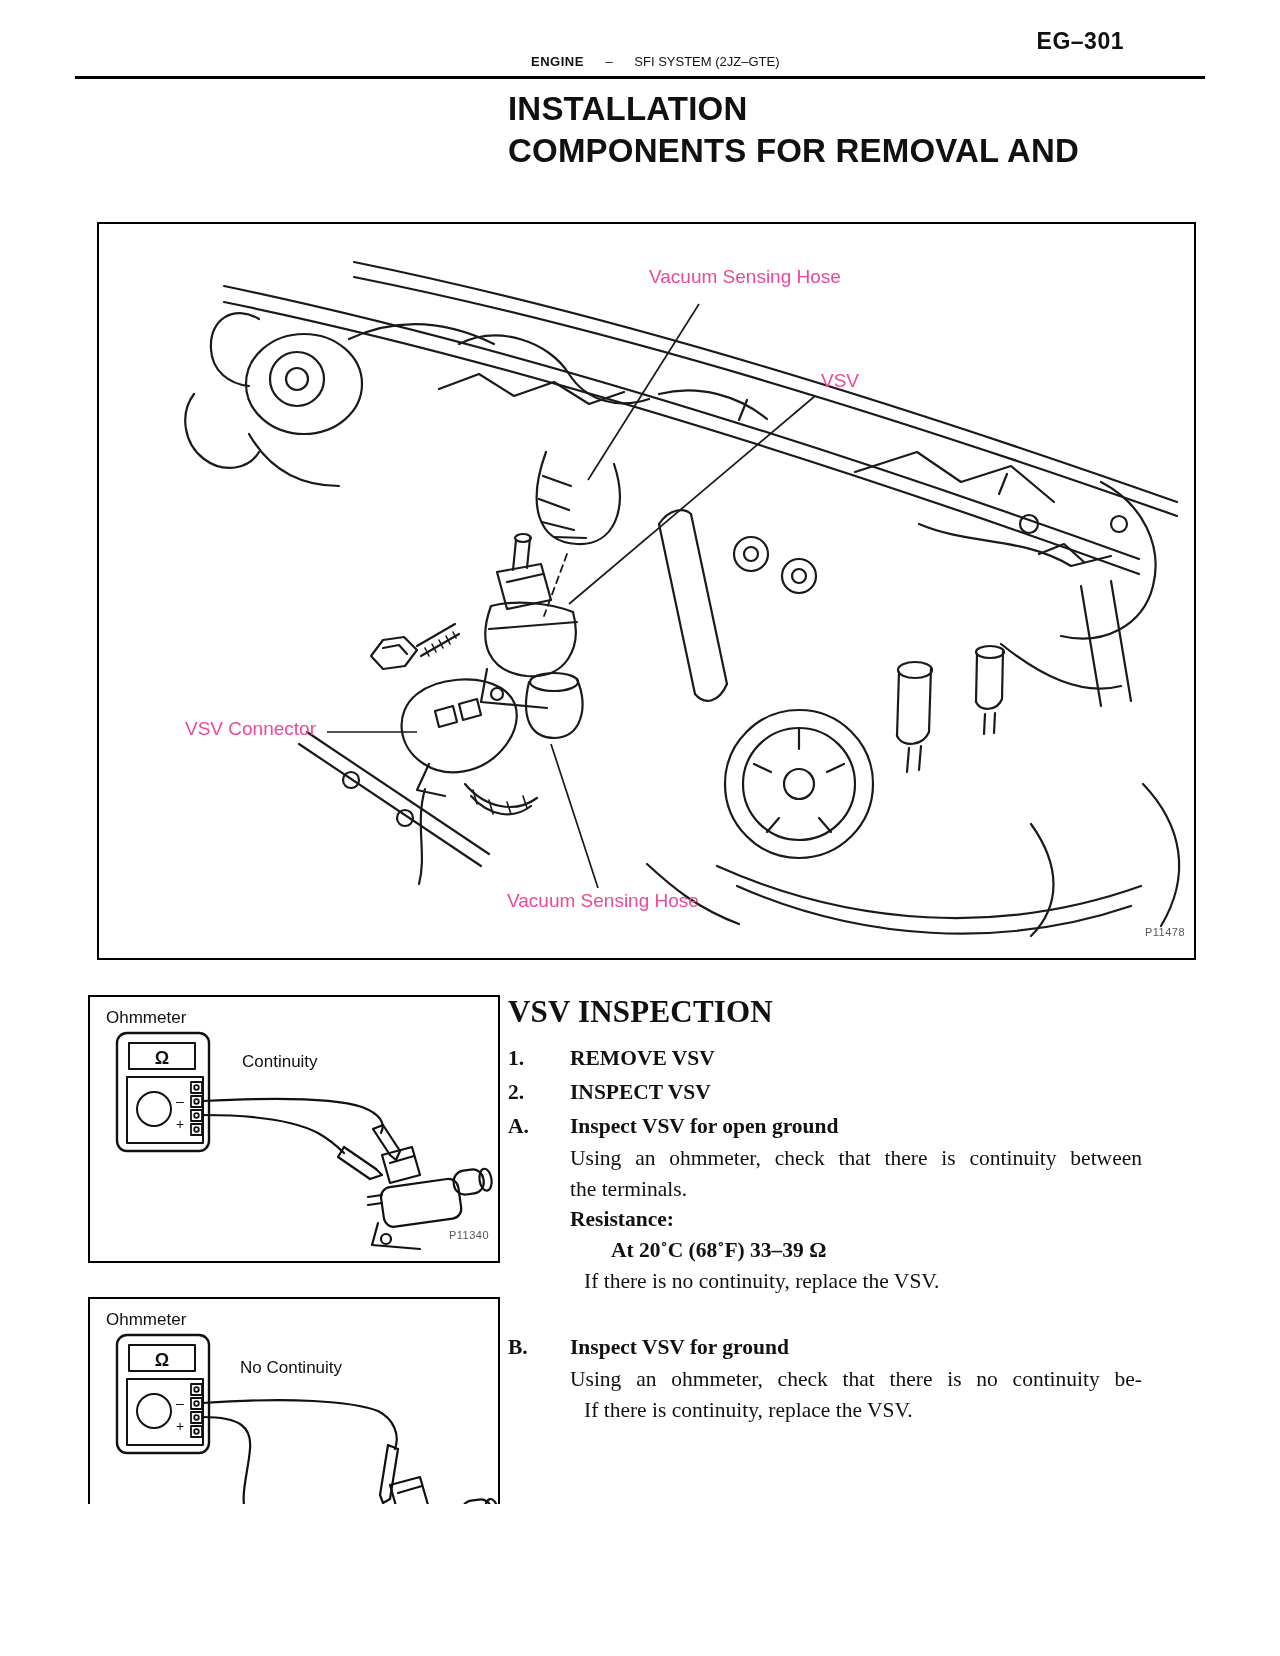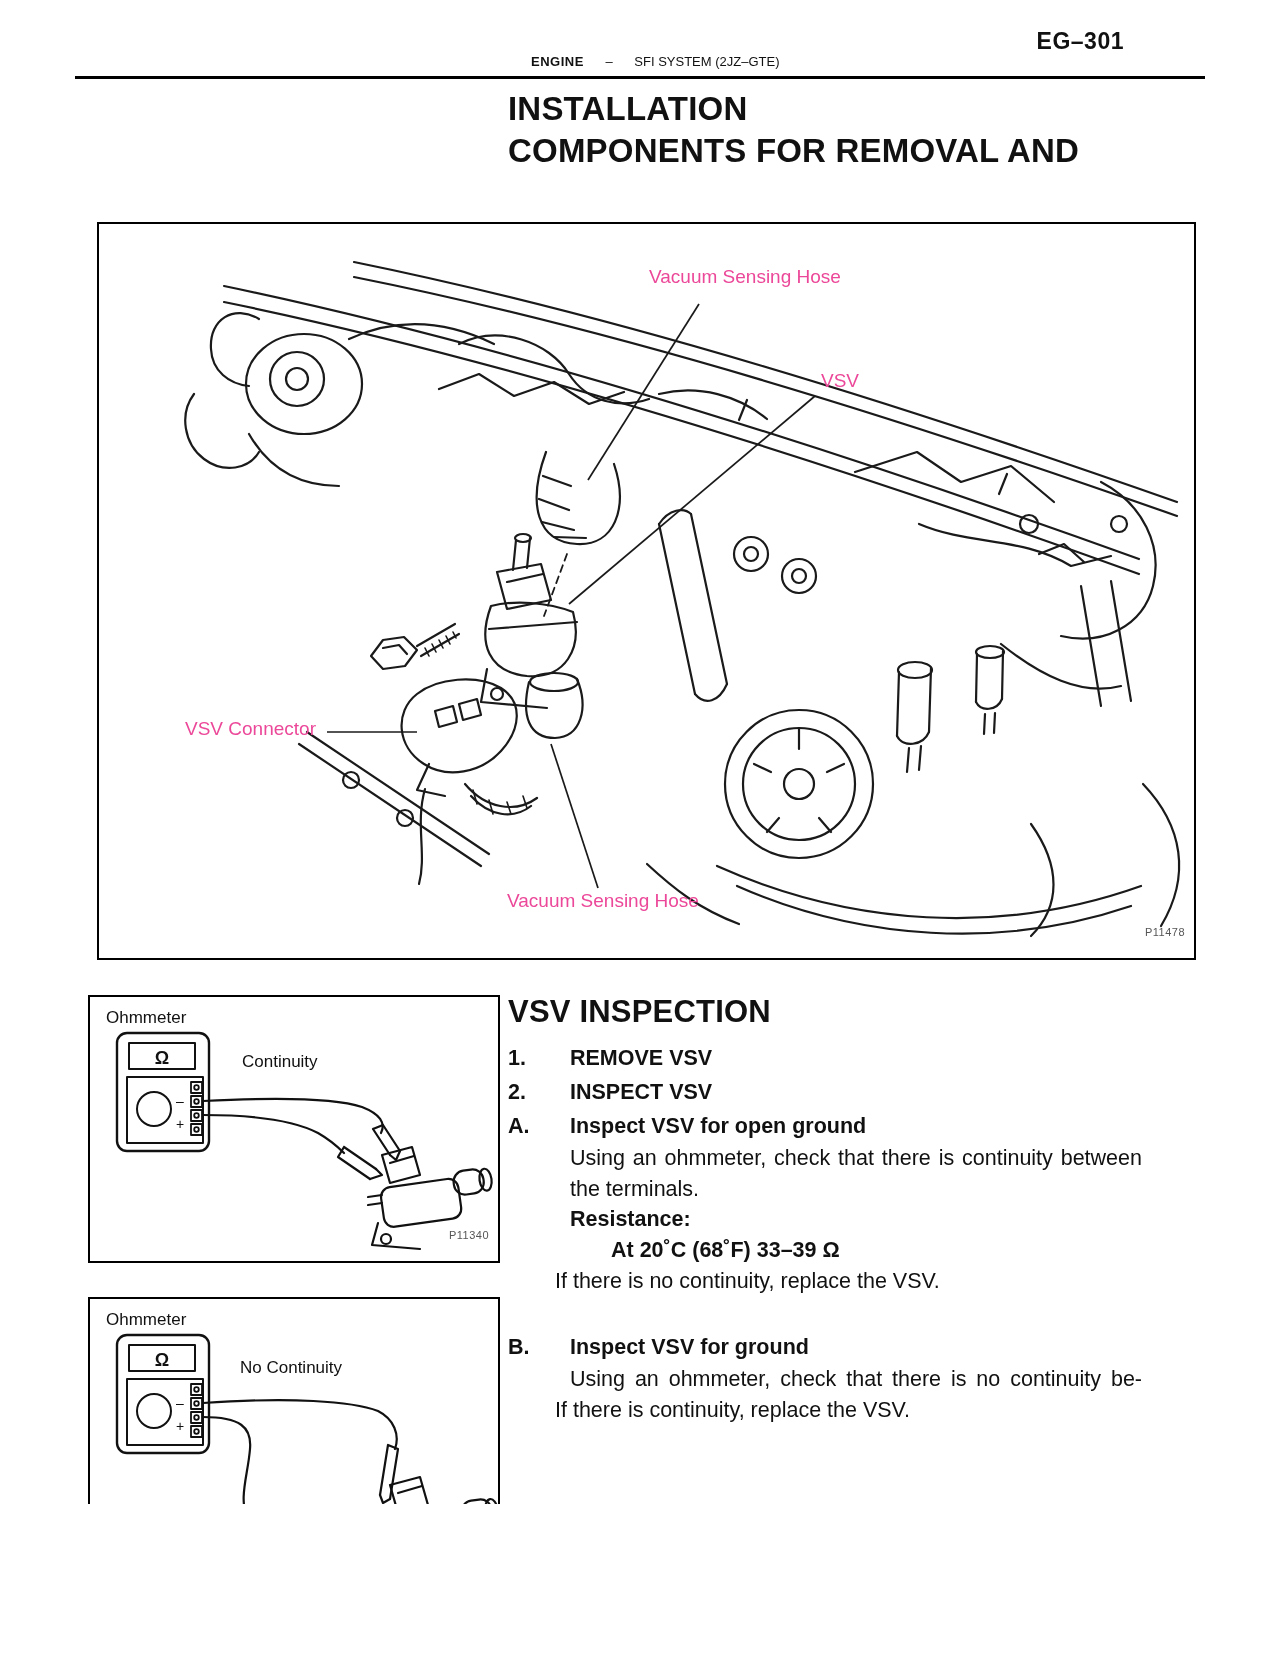--- a/index.html
+++ b/index.html
@@ -21,30 +21,30 @@
   .figure-box { position:absolute; border:2px solid #000; background:#fff; }
   .fig-main { left:97px; top:222px; width:1099px; height:738px; }
   .fig-small-1 { left:88px; top:995px; width:412px; height:268px; }
   .fig-small-2 { left:88px; top:1297px; width:412px; height:268px; }
   .fig-label { position:absolute; font-size:19px; color:#ec4899; white-space:nowrap; }
   .fig-code { position:absolute; right:9px; bottom:20px; font-size:11px; color:#555; letter-spacing:0.5px; }
   svg { display:block; }
   svg text { font-family:"Liberation Sans", sans-serif; fill:#111; }
 
   
-  .inspection { position:absolute; left:508px; top:993px; width:645px; }
+  .inspection { position:absolute; left:508px; top:993px; width:645px;font-family:Liberation Serif, serif; }
   .insp-h { font-size:31px; font-weight:bold; line-height:38px; margin-bottom:10px; letter-spacing:0.2px; }
   .row { display:flex; font-size:21.5px; line-height:34px; }
   .row .num { width:62px; font-weight:bold; flex:none; }
   .row .txt { font-weight:bold; }
   .body-block { margin-left:62px; width:572px; font-size:21.5px; line-height:30.5px; }
   .jline { text-align:justify; text-align-last:justify; }
   .res-label { margin-left:62px; font-size:21.5px; line-height:30.5px; font-weight:bold; }
   .res-value { margin-left:103px; font-size:21.5px; line-height:31px; font-weight:bold; }
-  .note { margin-left:47px; font-size:21.5px; line-height:30.5px; }
+  .note { margin-left:76px; font-size:21.5px; line-height:30.5px; }
   .gap-b { height:34px; }
 </style>
 </head>
 <body>
 
 <div class="page">
 
   <div class="page-code">EG–301</div>
   <div class="header-line">
     <span class="sec">ENGINE</span>

